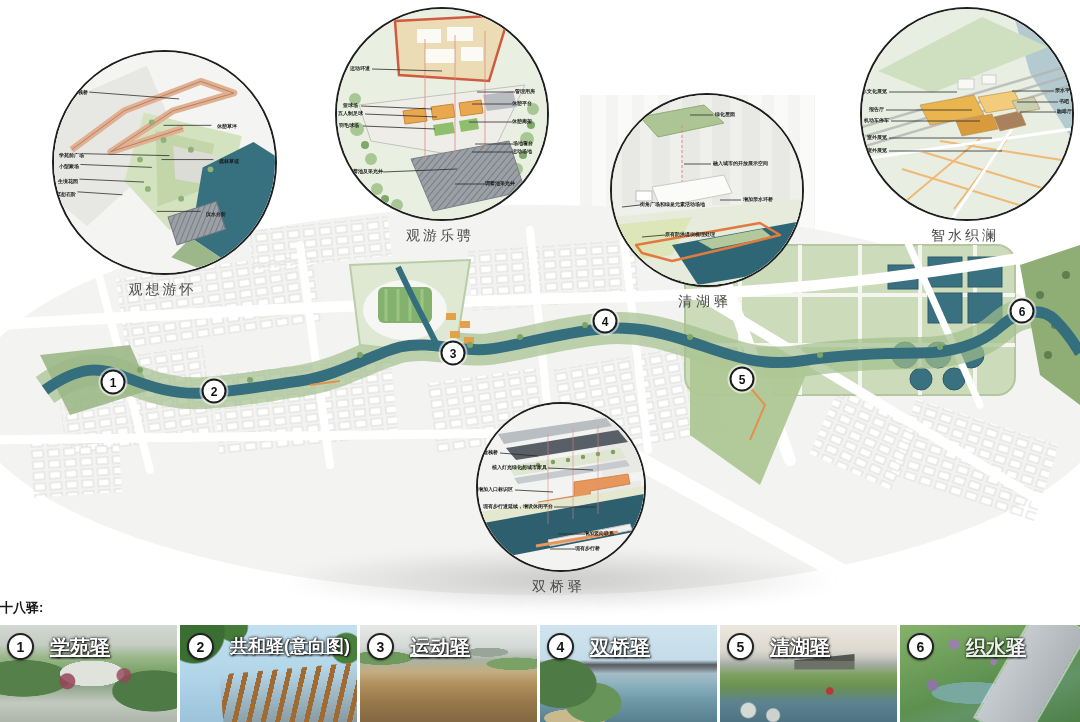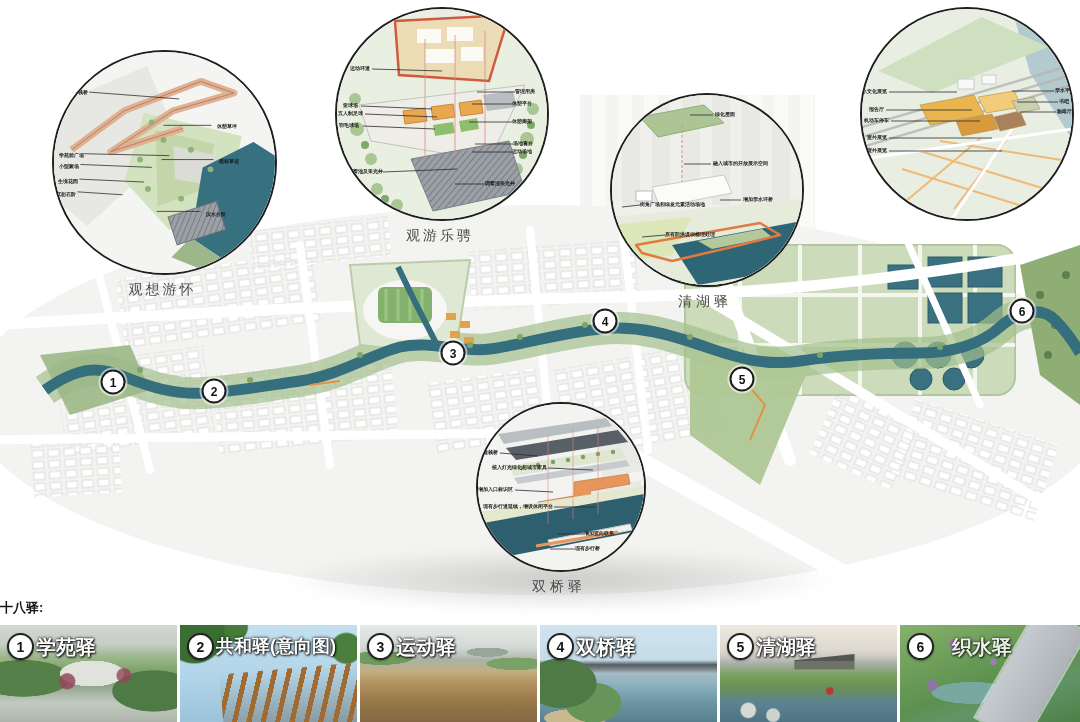--- a/index.html
+++ b/index.html
@@ -25,22 +25,22 @@
     color:#111;font-weight:700;font-size:12px;display:flex;align-items:center;justify-content:center;
     transform:translate(-50%,-50%);z-index:5;box-shadow:0 0 0 2px rgba(255,255,255,.55);}
   
   .section-title{position:absolute;left:0;top:599px;font-size:13px;font-weight:700;color:#16161e;z-index:3;}
   .strip{position:absolute;left:0;top:625px;width:1080px;height:97px;display:flex;gap:3px;z-index:3;}
   .thumb{position:relative;flex:0 0 177px;height:97px;overflow:hidden;}
   .thumb:last-child{flex:0 0 180px;}
   .badge{position:absolute;left:7px;top:8px;width:23px;height:23px;border-radius:50%;background:#fff;
     border:2px solid #222;color:#161616;font-weight:700;font-size:14px;display:flex;align-items:center;
     justify-content:center;z-index:3;box-shadow:0 1px 2px rgba(0,0,0,.4);}
-  .thumb-label{position:absolute;left:36px;top:9px;font-size:20px;font-weight:700;color:#fff;z-index:3;
-    text-shadow:0 0 3px rgba(0,0,0,.9),0 0 1px #000,1px 1px 2px rgba(0,0,0,.8);white-space:nowrap;}
+  .thumb-label{position:absolute;left:50px;top:9px;font-size:20px;font-weight:700;color:#fff;z-index:3;
+    text-shadow:0 0 3px rgba(0,0,0,.9),0 0 1px #000,1px 1px 2px rgba(0,0,0,.8);white-space:nowrap;text-decoration:underline;}
   
   .t1{background:
     radial-gradient(circle at 38% 58%,rgba(150,70,90,.85) 0 6%,rgba(150,70,90,0) 7%),
     radial-gradient(circle at 70% 52%,rgba(150,70,90,.8) 0 5%,rgba(150,70,90,0) 6%),
     radial-gradient(ellipse 30% 22% at 52% 50%,#dfe3dc 0 60%,rgba(223,227,220,0) 61%),
     radial-gradient(ellipse 45% 32% at 13% 55%,#55804a 0 58%,rgba(85,128,74,0) 60%),
     radial-gradient(ellipse 40% 36% at 87% 68%,#4e7a45 0 58%,rgba(78,122,69,0) 60%),
     linear-gradient(180deg,#d3d8d2 0%,#c6cdc4 20%,#9db98d 32%,#7ba368 48%,#8fa48b 62%,#c2c9bf 80%,#aeb6ab 100%);}
   .t2{background:
     radial-gradient(circle at 8% 8%,#3b6e33 0 16%,rgba(59,110,51,0) 17%),
@@ -424,20 +424,21 @@
       </svg>
       <span class="tag" style="left:0px;top:80px;">水文化展览</span>
       <span class="tag" style="left:7px;top:98px;">报告厅</span>
       <span class="tag" style="left:2px;top:109px;">机动车停车</span>
       <span class="tag" style="left:5px;top:126px;">室外展览</span>
       <span class="tag" style="left:5px;top:139px;">室外展览</span>
       <span class="tag" style="left:193px;top:79px;">亲水平台</span>
       <span class="tag" style="left:197px;top:90px;">书吧</span>
       <span class="tag" style="left:195px;top:100px;">咖啡厅</span>
     </div>
+    <figcaption class="callout-title">智水织澜</figcaption>
   </figure>
 
   <figure class="callout" style="left:476px;top:402px;width:166px;">
     <div class="disc" style="width:166px;height:166px;">
       <svg viewBox="0 0 166 166">
         <rect width="166" height="166" fill="#f3f3f1"></rect>
         <g fill="#e9e9e6">
           <rect x="120" y="10" width="46" height="60" transform="rotate(-8 143 40)"></rect>
           <rect x="110" y="80" width="56" height="40" transform="rotate(-8 138 100)"></rect>
         </g>

